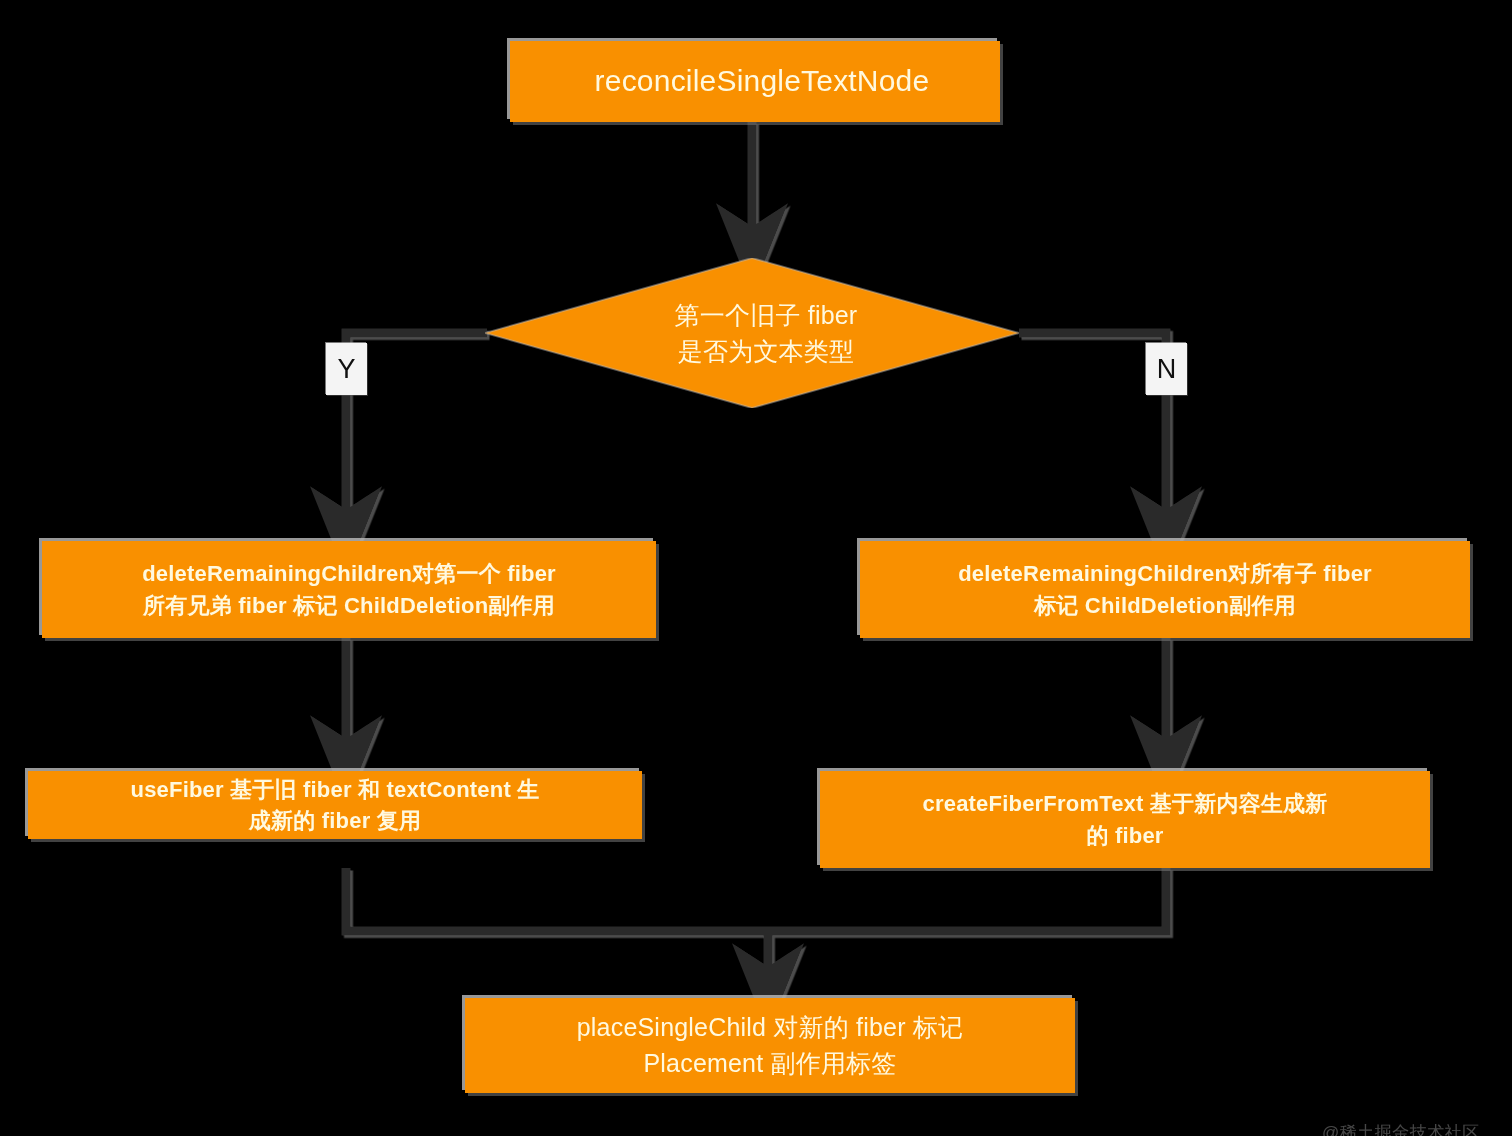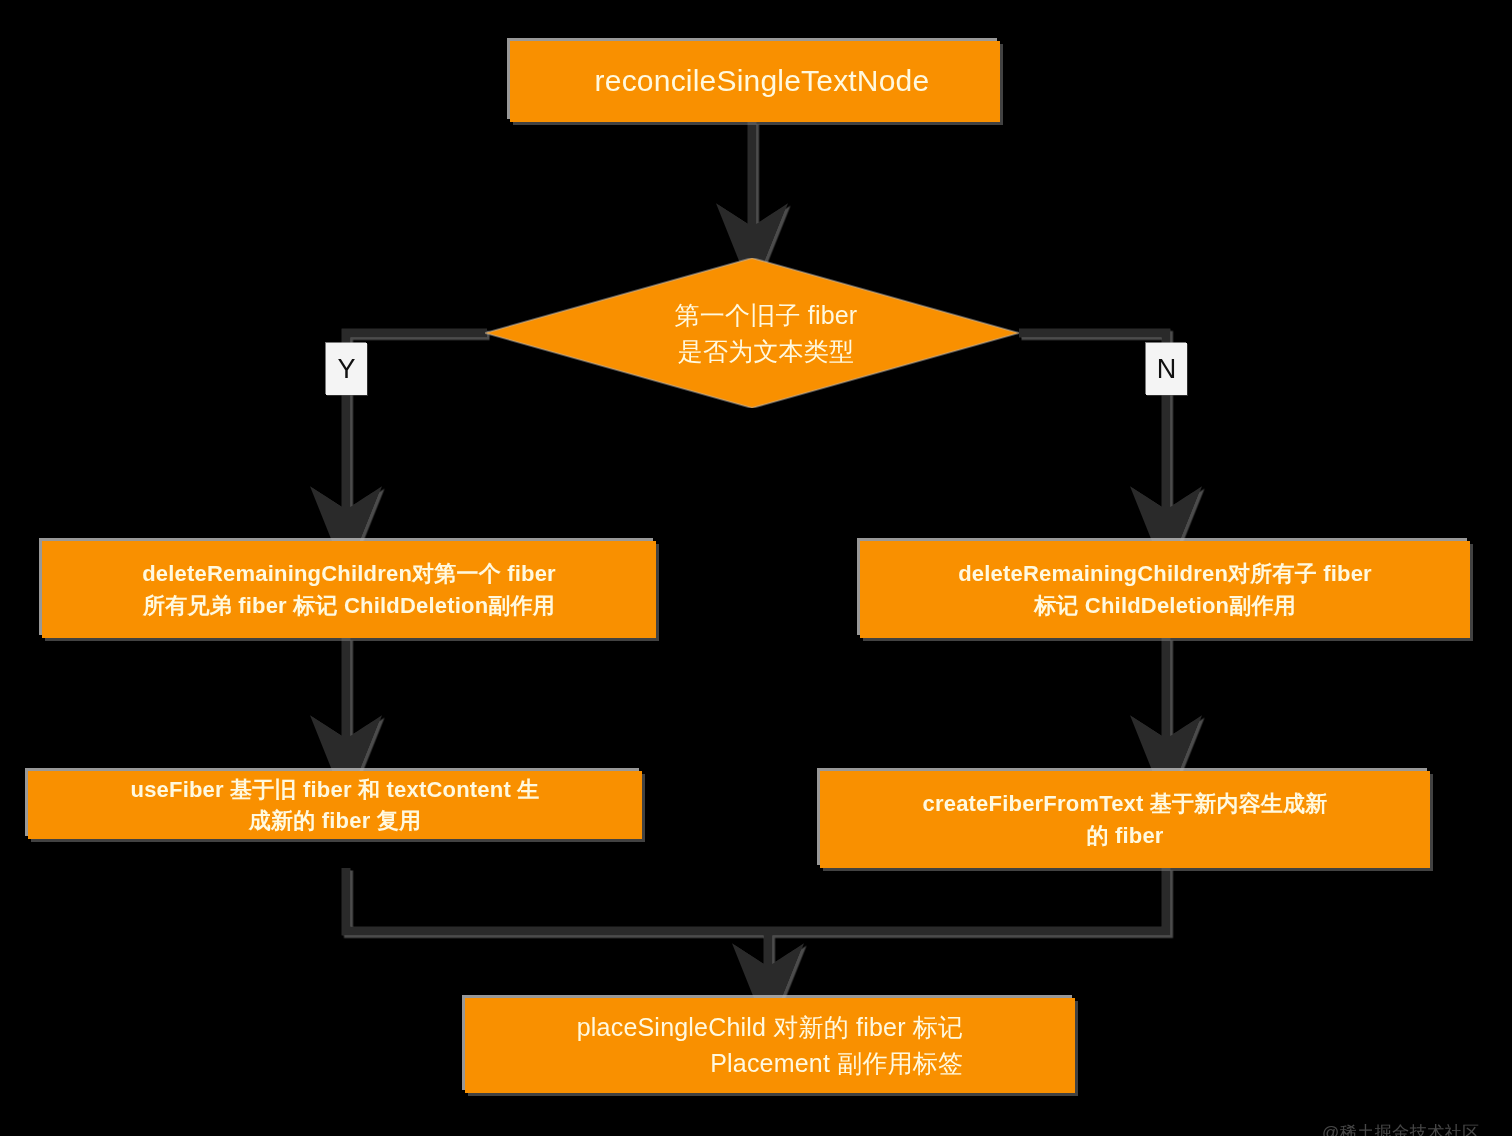--- a/index.html
+++ b/index.html
@@ -150,18 +150,18 @@
 
   <div class="node node-body" style="left:860px; top:541px; width:610px; height:97px;">deleteRemainingChildren对所有子 fiber
 标记 ChildDeletion副作用</div>
 
   <div class="node node-body" style="left:28px; top:771px; width:614px; height:68px;">useFiber 基于旧 fiber 和 textContent 生
 成新的 fiber 复用</div>
 
   <div class="node node-body" style="left:820px; top:771px; width:610px; height:97px;">createFiberFromText 基于新内容生成新
 的 fiber</div>
 
-  <div class="node node-bottom" style="left:465px; top:998px; width:610px; height:95px;text-align:right;">placeSingleChild 对新的 fiber 标记
+  <div class="node node-bottom" style="left:465px; top:998px; width:610px; height:95px;">placeSingleChild 对新的 fiber 标记
 Placement 副作用标签</div>
 
   <div class="watermark" style="left:1322px; top:1092px;">@稀土掘金技术社区</div>
 
 </div>
 
 </body></html>

